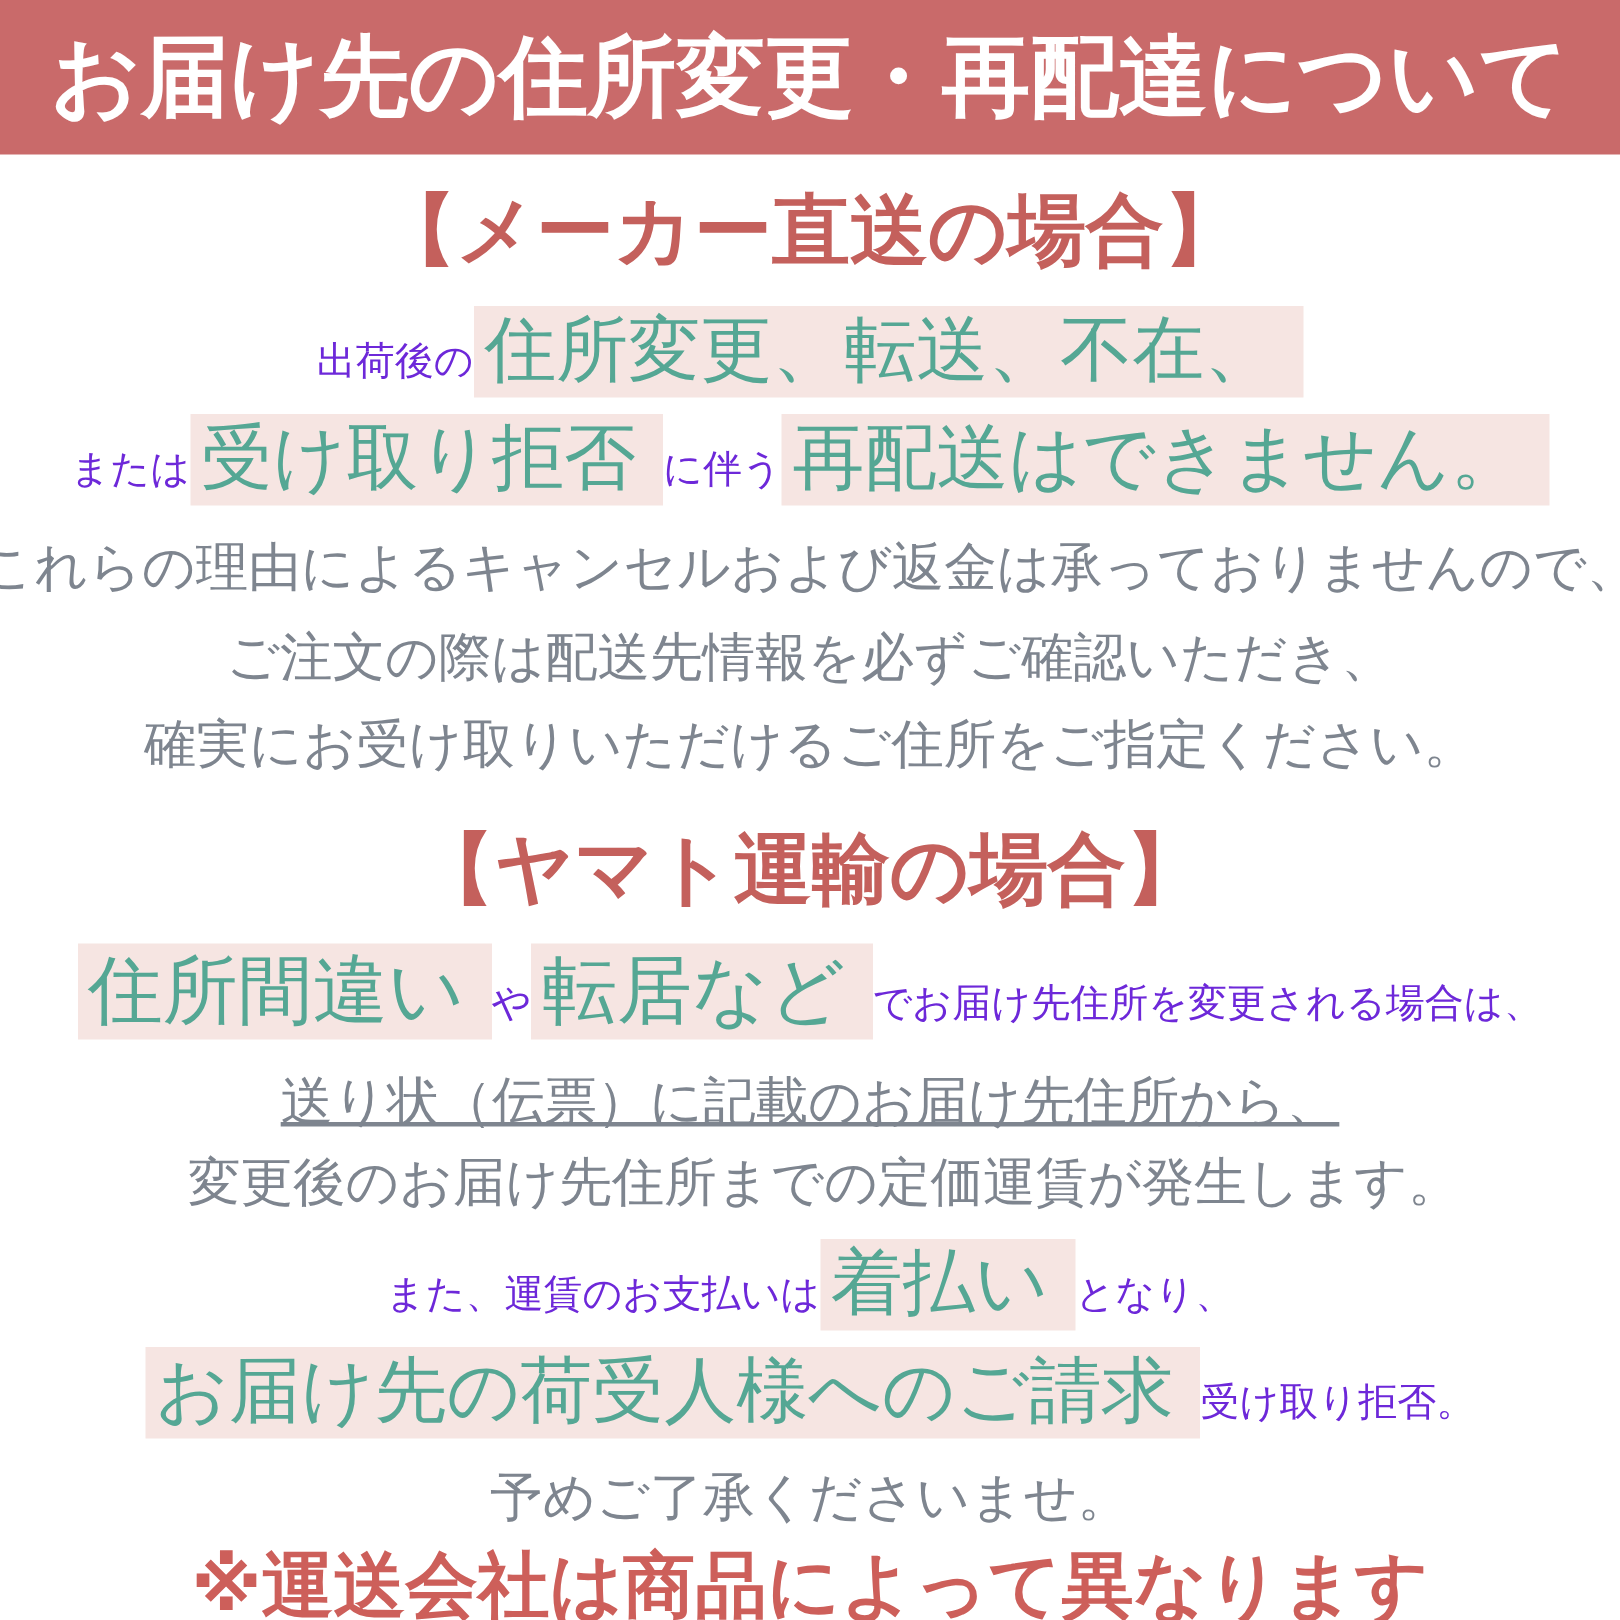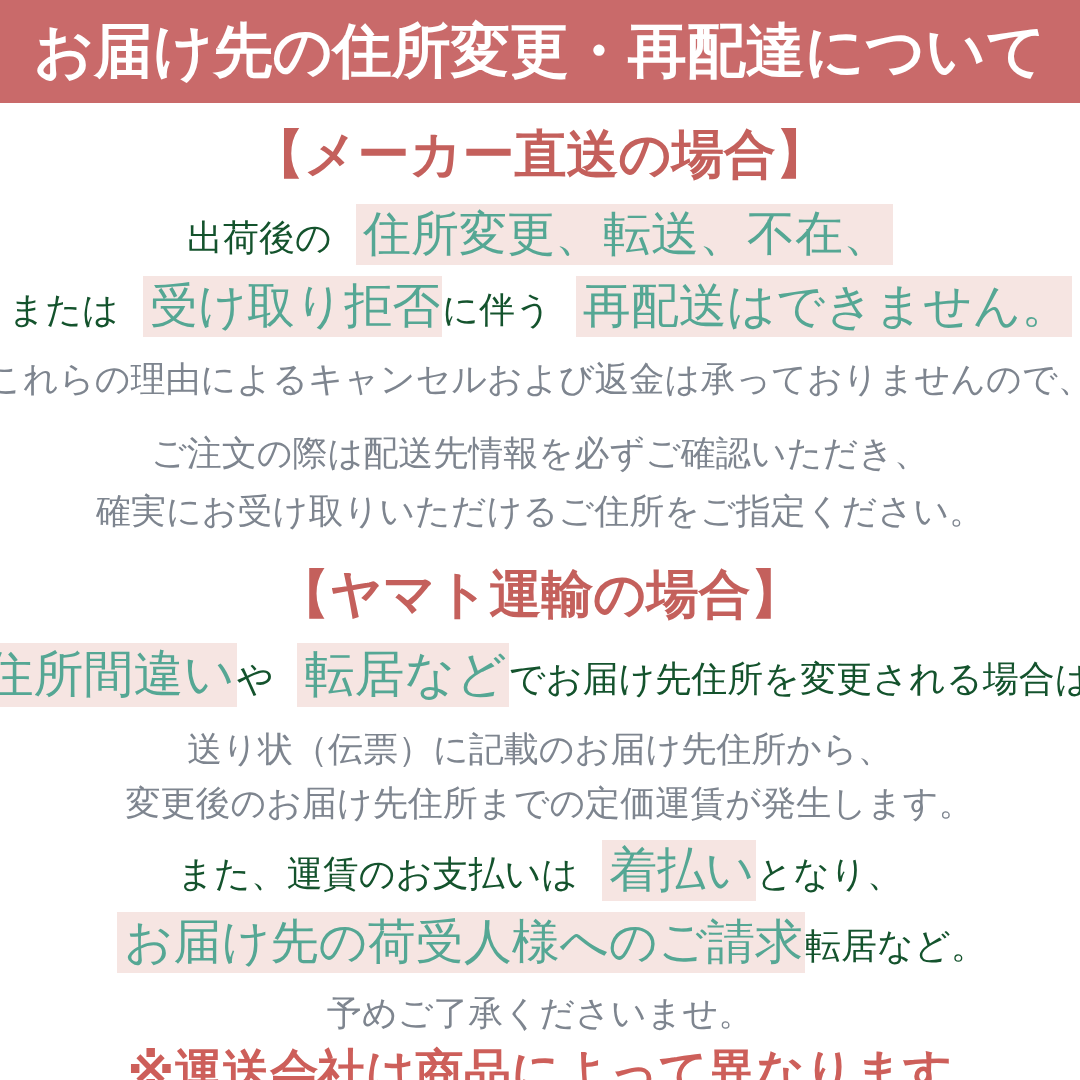--- a/index.html
+++ b/index.html
@@ -48,49 +48,48 @@
   .heading-maker { margin-top: 20px; text-align: center; }
   .heading-yamato { margin-top: 30px; }
   
   .mixline {
     white-space: nowrap;
     text-align: center;
     line-height: 58px;
     height: 58px;
   }
   .gray-inline {
-    color: #14532d;
-    font-size: 36px;
+    color: #6d28d9;
+    font-size: 26px;
   }
   .hl {
     color: #55a794;
     background: #f6e5e2;
     font-size: 48px;
-    padding: 3px 2px 5px 7px;
-    margin-left: 24px;
+    padding: 3px 18px 5px 7px;
   }
   .hl-big { font-size: 50px; }
   .line-shipped   { margin-top: 20px; }
   .line-refusal   { margin-top: 14px; }
   .line-wrongaddr { margin-top: 20px; }
   .line-cod       { margin-top: 16px; }
   .line-consignee { margin-top: 14px; }
   
   .para {
     color: #7e858f;
     font-size: 35px;
     line-height: 44px;
     height: 44px;
     white-space: nowrap;
     text-align: center;
   }
   .para-cancel    { margin-top: 22px; }
-  .para-order     { margin-top: 30px; text-align: center; }
+  .para-order     { margin-top: 16px; text-align: center; }
   .para-confirm   { margin-top: 14px; }
-  .para-invoice   { margin-top: 24px; }
+  .para-invoice   { margin-top: 24px; text-decoration: underline; }
   .para-fare      { margin-top: 10px; margin-left: 19px; }
   .para-acknowledge { margin-top: 20px; }
   
   .footnote {
     color: #cd5f5a;
     font-size: 48px;
     font-weight: 600;
     line-height: 46px;
     height: 46px;
     white-space: nowrap;
@@ -131,20 +130,20 @@
 
   <div class="para para-invoice">送り状（伝票）に記載のお届け先住所から、</div>
 
   <div class="para para-fare">変更後のお届け先住所までの定価運賃が発生します。</div>
 
   <div class="mixline line-cod">
     <span class="gray-inline">また、運賃のお支払いは</span><span class="hl">着払い</span><span class="gray-inline">となり、</span>
   </div>
 
   <div class="mixline line-consignee">
-    <span class="hl">お届け先の荷受人様へのご請求</span><span class="gray-inline">転居など。</span>
+    <span class="hl">お届け先の荷受人様へのご請求</span><span class="gray-inline">受け取り拒否。</span>
   </div>
 
   <div class="para para-acknowledge">予めご了承くださいませ。</div>
 
   <div class="footnote">※運送会社は商品によって異なります</div>
 
 </div>
 
 </body></html>

